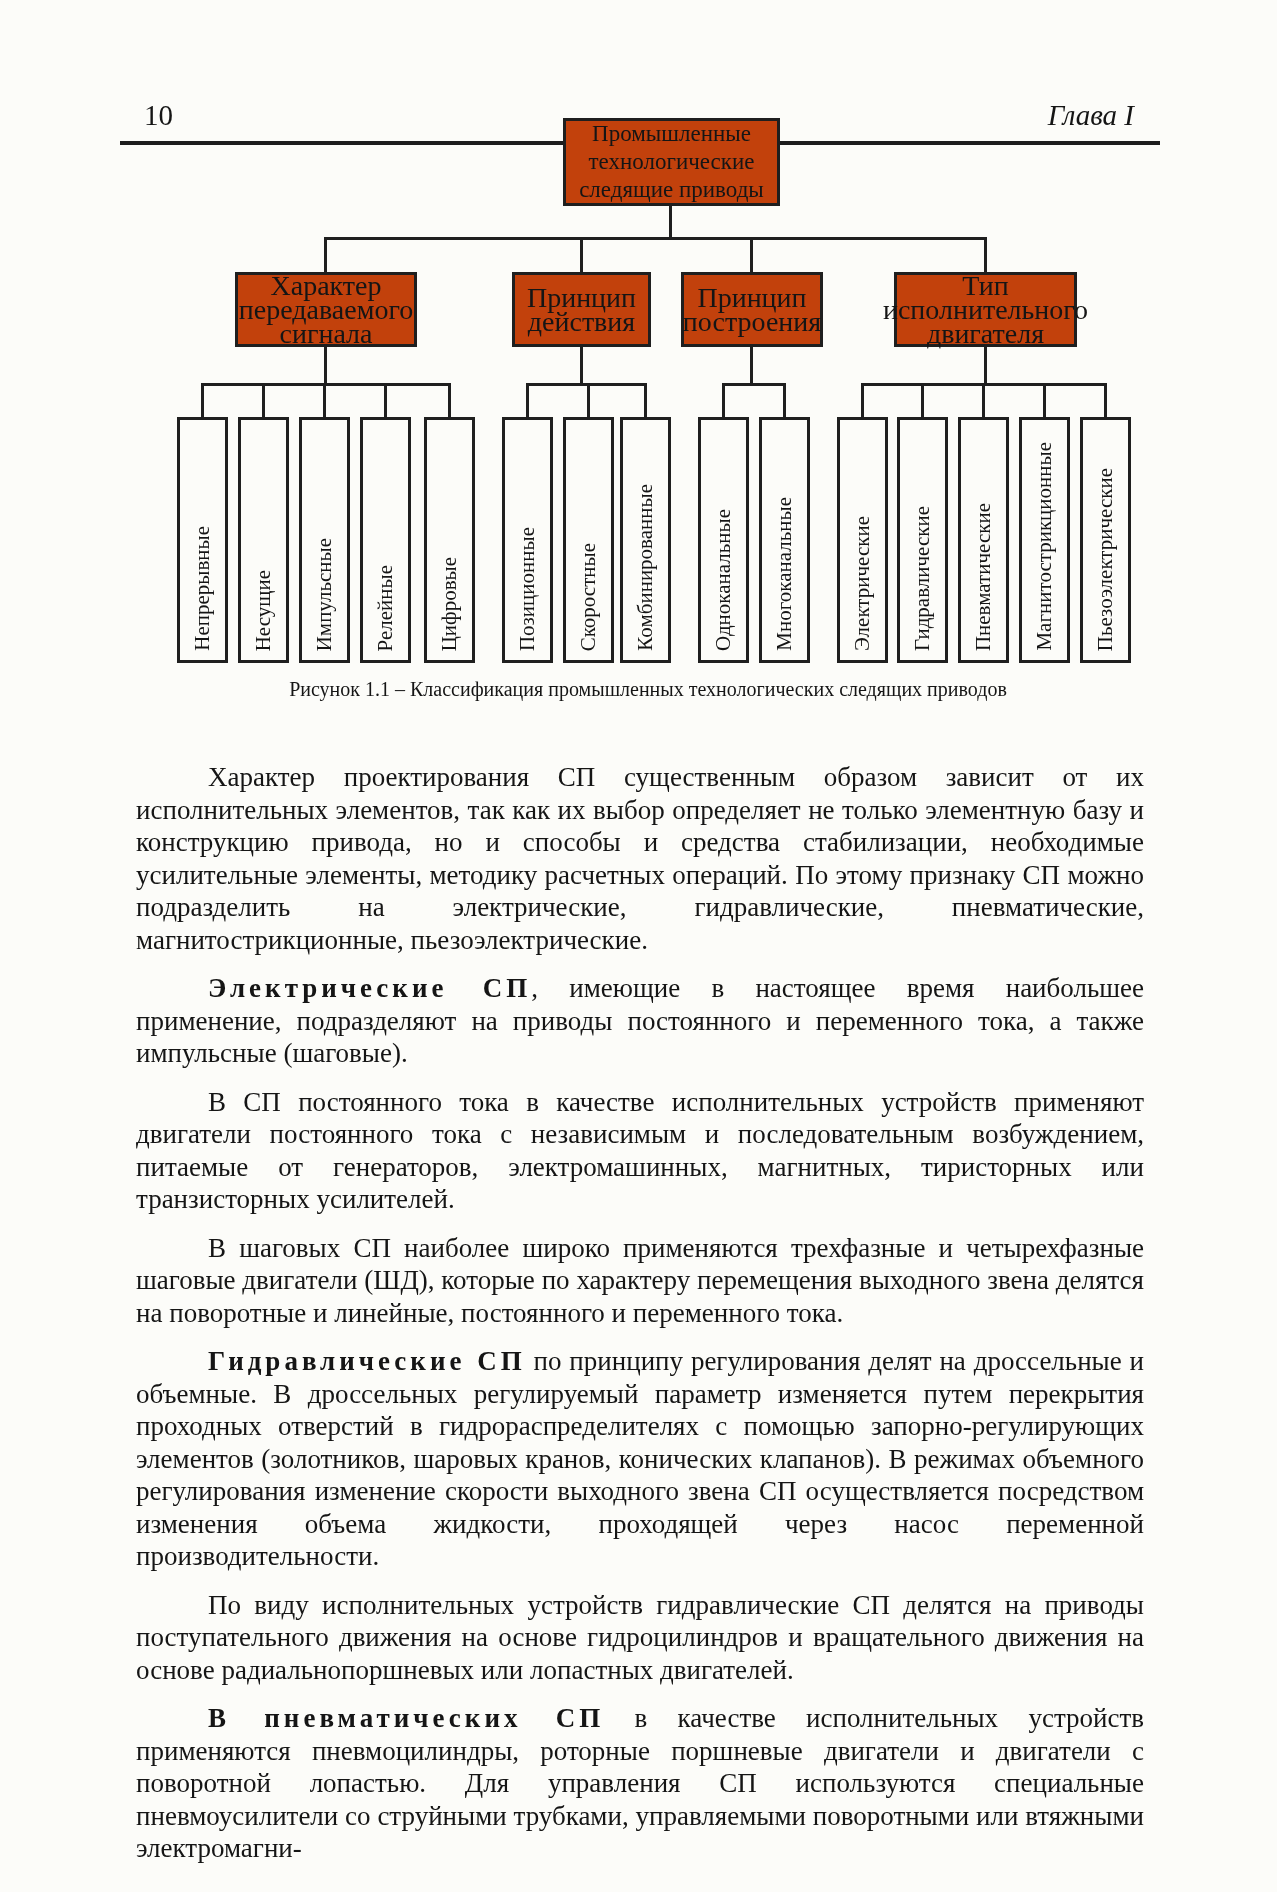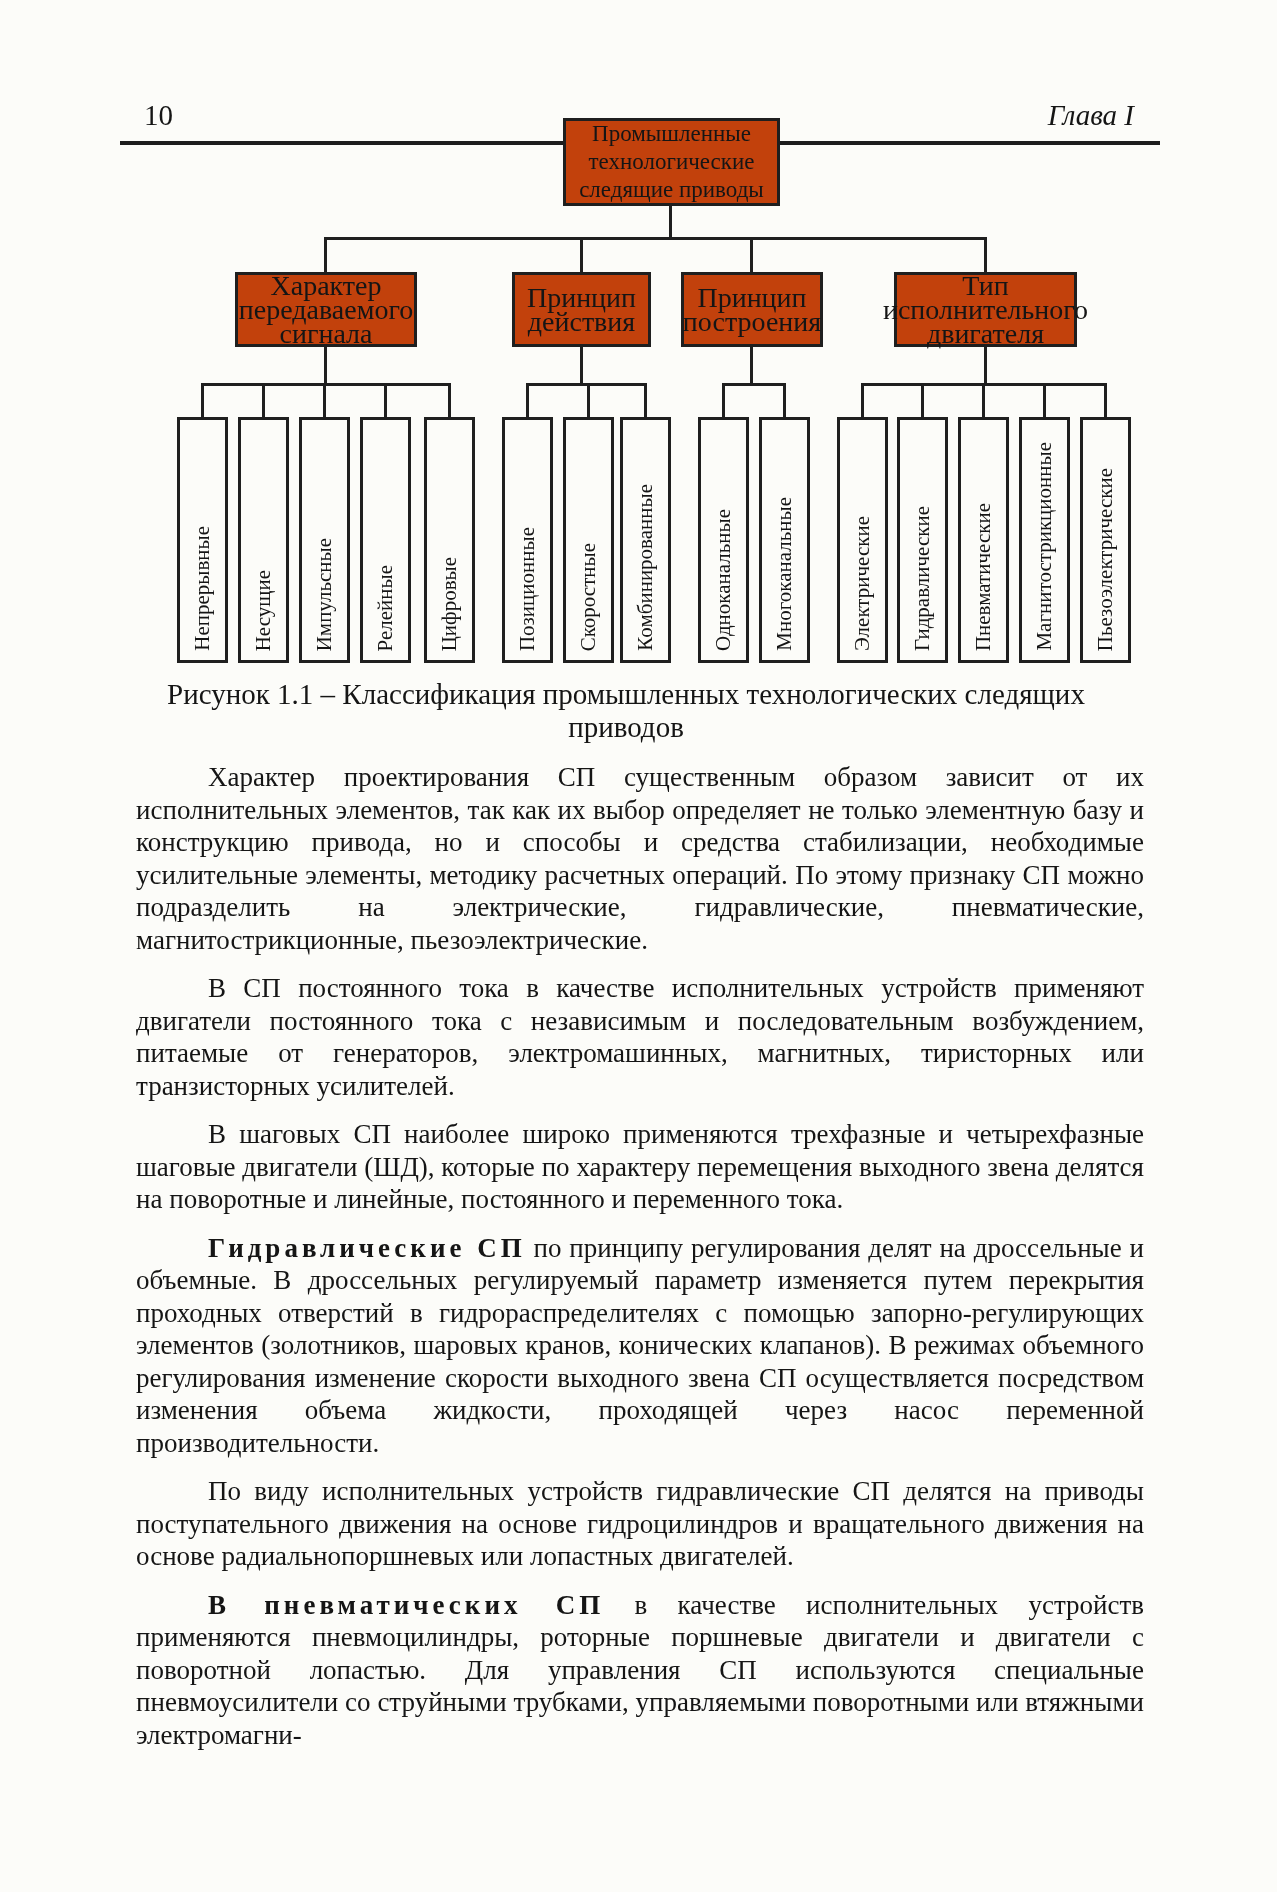--- a/index.html
+++ b/index.html
@@ -43,22 +43,22 @@
   .leaf span{
     writing-mode:vertical-rl;transform:rotate(180deg);
     font-size:21px;line-height:21px;white-space:nowrap;
     margin-bottom:9px;
   }
   .vline,.hline{position:absolute;background:#1f1f1f;}
   .vline{width:3px;}
   .hline{height:3px;}
   
   .caption{
-    position:absolute;left:106px;top:678px;width:1040px;
-    text-align:center;font-size:29px;
+    position:absolute;left:128px;top:678px;width:1040px;
+    text-align:center;font-size:20px;
   }
   
   .bodytext{
     position:absolute;left:120px;top:745px;width:1040px;
     font-size:27px;line-height:32.5px;
     text-align:justify;
   }
   .bodytext p{margin:16px;text-indent:72px;}
   .lead{font-weight:bold;letter-spacing:4px;}
 </style>
@@ -164,20 +164,21 @@
       </div>
     <div class="leaf" style="left:1080px;">
         <span>Пьезоэлектрические</span>
       </div>
 
     <div class="caption">Рисунок 1.1 – Классификация промышленных технологических следящих приводов</div>
   </div>
 
   <div class="bodytext">
     <p>Характер проектирования СП существенным образом зависит от их исполнительных элементов, так как их выбор определяет не только элементную базу и конструкцию привода, но и способы и средства стабилизации,  необходимые усилительные элементы, методику расчетных операций. По этому признаку СП можно подразделить на электрические, гидравлические, пневматические,  магнитострикционные, пьезоэлектрические.</p>
+    <p><span class="lead">Электрические СП</span><span>, имеющие в настоящее время наибольшее применение, подразделяют на приводы постоянного и переменного тока, а также импульсные (шаговые).</span></p>
     <p>В СП постоянного тока в качестве исполнительных устройств применяют двигатели постоянного тока с независимым и последовательным возбуждением, питаемые от генераторов, электромашинных, магнитных, тиристорных или транзисторных усилителей.</p>
     <p>В шаговых СП наиболее широко применяются трехфазные и четырехфазные шаговые двигатели (ШД), которые по характеру перемещения выходного звена делятся на поворотные и линейные, постоянного и переменного тока.</p>
     <p><span class="lead">Гидравлические СП</span><span> по принципу регулирования делят на дроссельные и объемные. В дроссельных регулируемый параметр изменяется путем перекрытия проходных отверстий в гидрораспределителях с помощью запорно-регулирующих элементов (золотников, шаровых кранов, конических клапанов). В режимах объемного регулирования изменение скорости выходного звена СП осуществляется посредством изменения объема жидкости, проходящей через насос переменной производительности.</span></p>
     <p>По виду исполнительных устройств гидравлические СП делятся на приводы поступательного движения на основе гидроцилиндров и вращательного движения на основе радиальнопоршневых или лопастных двигателей.</p>
     <p><span class="lead">В пневматических СП</span><span> в качестве исполнительных устройств применяются пневмоцилиндры, роторные поршневые двигатели и двигатели с поворотной лопастью. Для управления СП используются специальные пневмоусилители со струйными трубками, управляемыми поворотными или втяжными электромагни-</span></p>
   </div>
 
 </div>
 
 </body></html>

